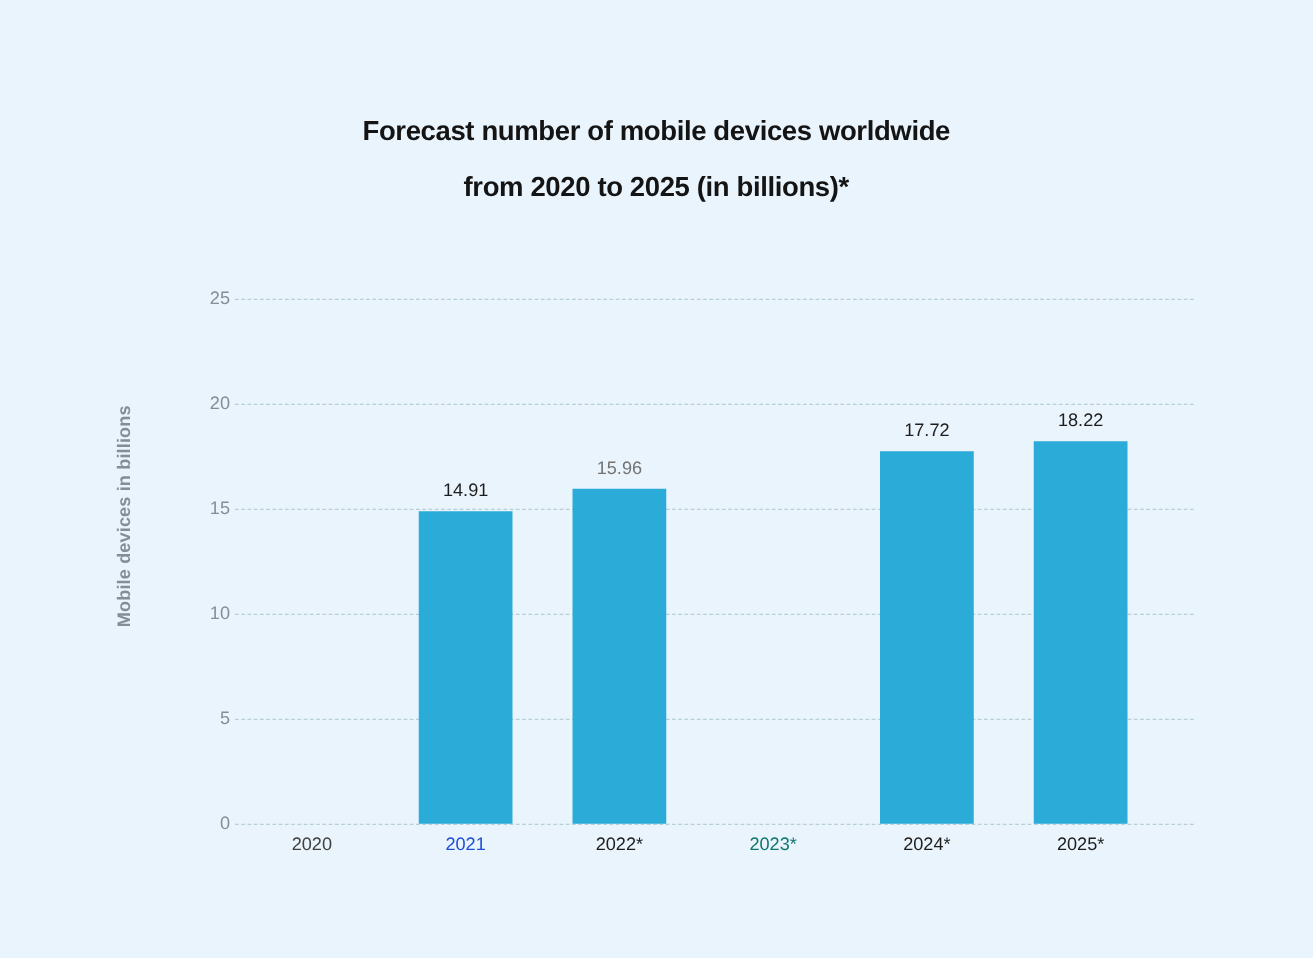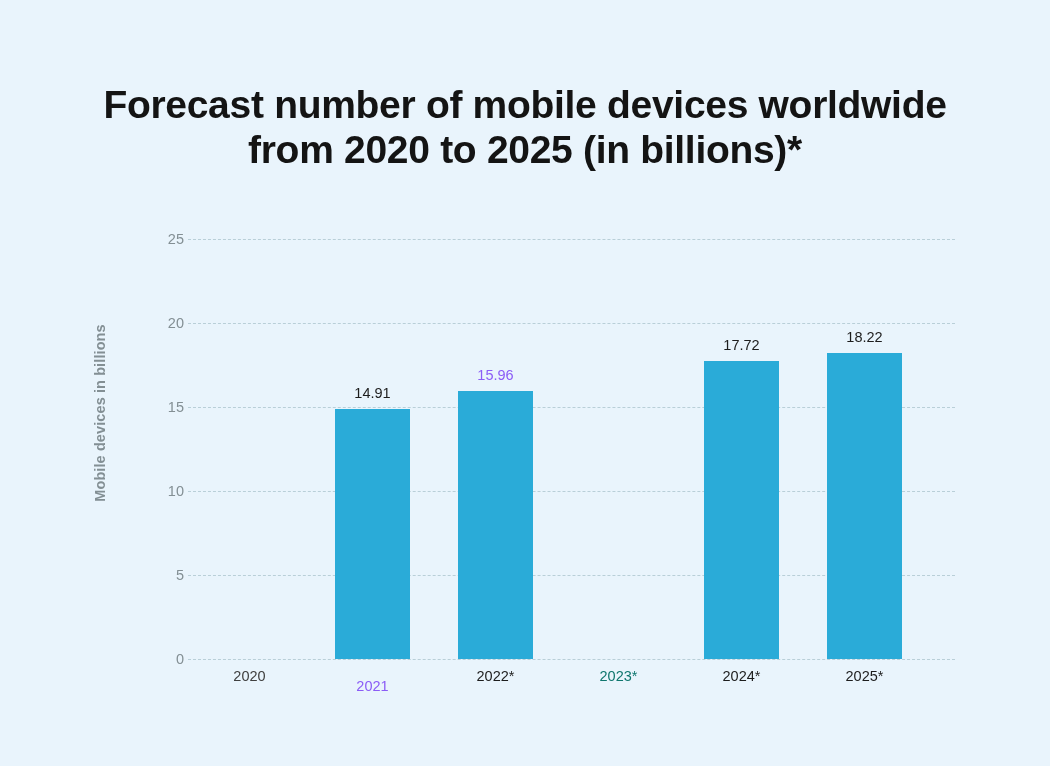--- a/index.html
+++ b/index.html
@@ -24,21 +24,21 @@
   }
 
   
   #chart-title {
     position: absolute;
     left: 0;
     top: 82px;
     width: 1050px;
     text-align: center;
     color: #141414;
-    font-size: 39px;
+    font-size: 22px;
     font-weight: bold;
     line-height: 45px;
     letter-spacing: -0.3px;
   }
   #chart-title .title-line {
     display: block;
     white-space: pre;
   }
 
   
@@ -180,34 +180,34 @@
       <div class="gridline" style="top: 0px; border-top-color: rgb(185, 207, 216);"></div>
     </div>
 
   <div id="bars-layer">
       <div class="bar-group" style="left: 123px;">
         <div class="bar" style="height: 250.488px; background: rgb(42, 171, 216);"></div>
         <div class="bar-value" style="bottom: 258.488px; color: rgb(29, 29, 29);">14.91</div>
       </div>
       <div class="bar-group" style="left: 246px;">
         <div class="bar" style="height: 268.128px; background: rgb(42, 171, 216);"></div>
-        <div class="bar-value" style="bottom: 276.128px; color: #8b5cf6;">15.96</div>
+        <div class="bar-value" style="bottom: 276.128px; color: #737373;">15.96</div>
       </div>
       <div class="bar-group" style="left: 492px;">
         <div class="bar" style="height: 297.696px; background: rgb(42, 171, 216);"></div>
         <div class="bar-value" style="bottom: 305.696px; color: rgb(29, 29, 29);">17.72</div>
       </div>
       <div class="bar-group" style="left: 615px;">
         <div class="bar" style="height: 306.096px; background: rgb(42, 171, 216);"></div>
         <div class="bar-value" style="bottom: 314.096px; color: rgb(29, 29, 29);">18.22</div>
       </div>
     </div>
 
   <div id="x-axis-labels">
       <div class="x-label" style="left: 0px; color: #404040;">2020</div>
-      <div class="x-label" style="left: 123px; color: #8b5cf6; margin-top: 10px;">2021</div>
+      <div class="x-label" style="left: 123px; color: #1d4ed8;">2021</div>
       <div class="x-label" style="left: 246px; color: rgb(29, 29, 29);">2022*</div>
       <div class="x-label" style="left: 369px; color: #0f766e;">2023*</div>
       <div class="x-label" style="left: 492px; color: rgb(29, 29, 29);">2024*</div>
       <div class="x-label" style="left: 615px; color: rgb(29, 29, 29);">2025*</div>
     </div>
 
 </div>
 
 </body></html>

